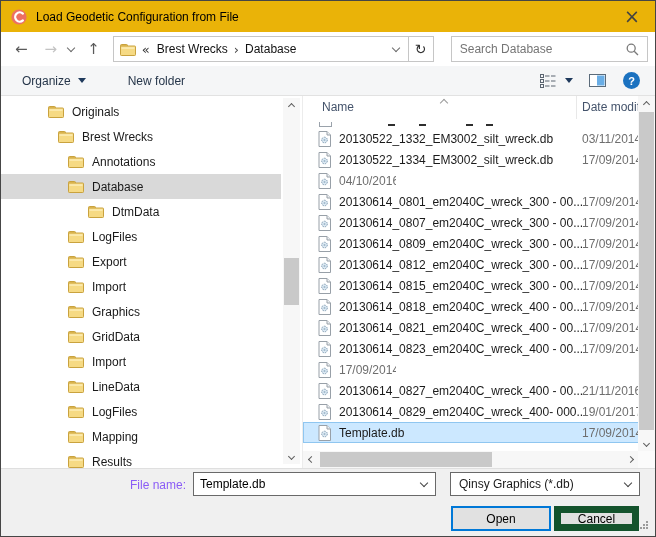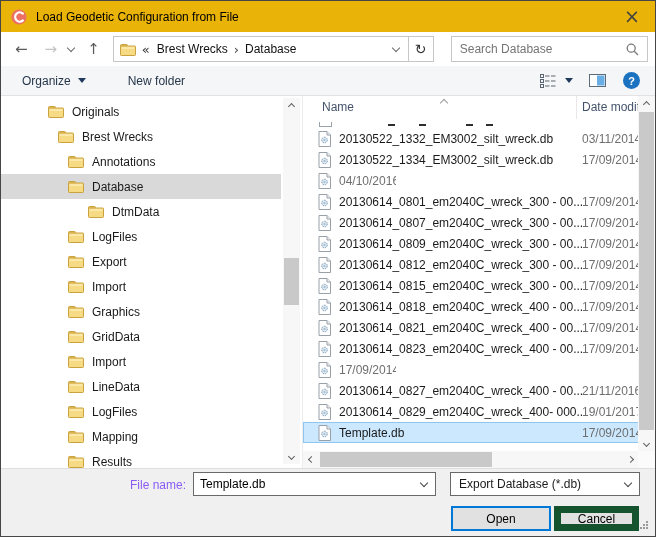--- a/index.html
+++ b/index.html
@@ -568,21 +568,21 @@
     </div>
   </div>
 
   <div class="footer">
     <span class="fn-label">File name:</span>
     <div class="combo combo-name">
       <input type="text" value="Template.db" style="">
       <span class="chev down" style="margin-top:-3px;"></span>
     </div>
     <div class="combo combo-type">
-      <span class="ctext">Export Database (*.db)</span>
+      <span class="ctext">Qinsy Graphics (*.db)</span>
       <span class="chev down" style="margin-top:-3px;"></span>
     </div>
     <div class="btn btn-open">
       <span>Open</span>
     </div>
     <div class="btn btn-cancel">
       <span>Cancel</span>
     </div>
     <div class="grip"></div>
   </div>

